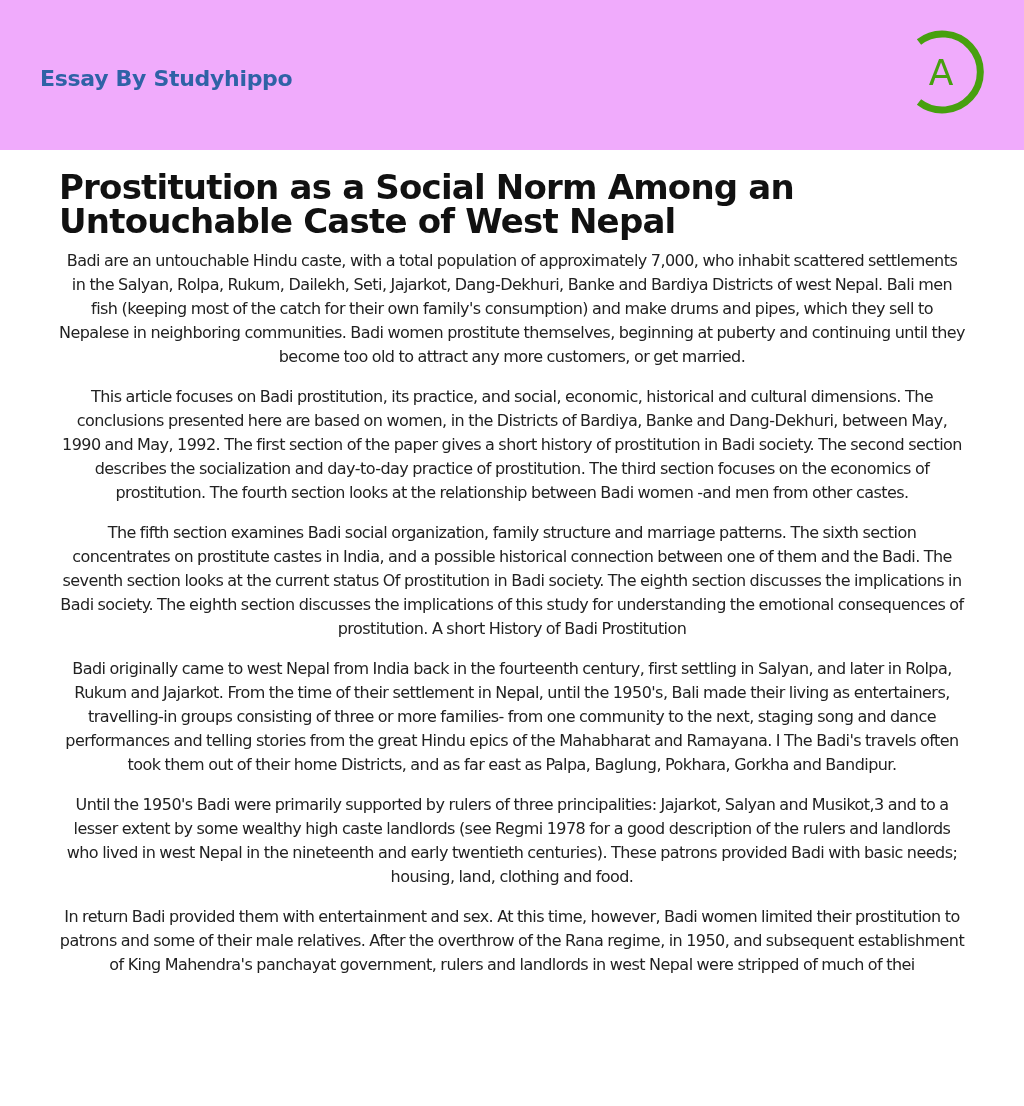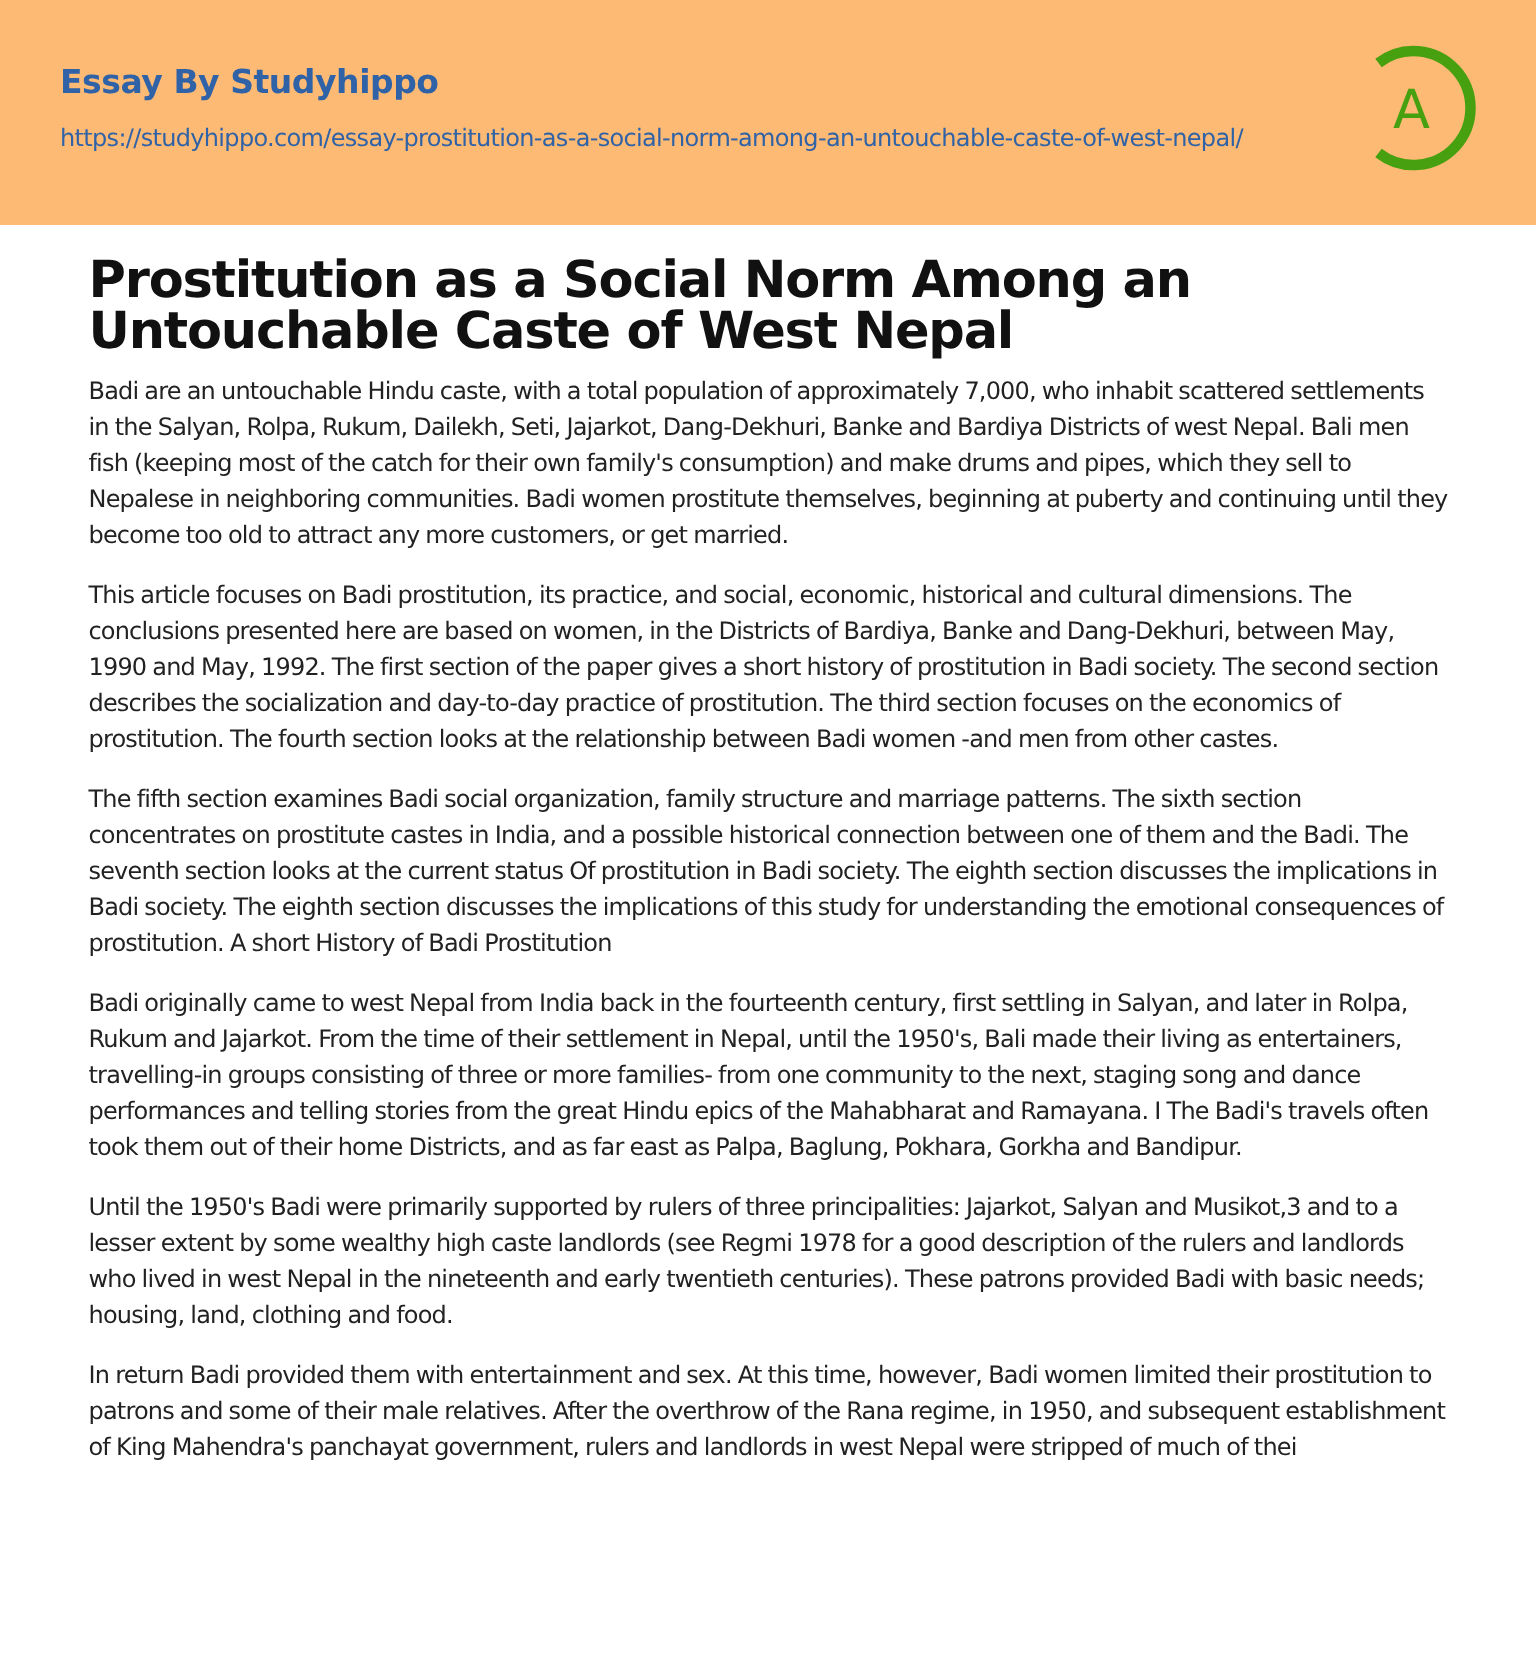--- a/index.html
+++ b/index.html
@@ -1,46 +1,46 @@
 <!DOCTYPE html>
 <html><head>
 <meta charset="utf-8">
 <style>
   html, body { margin: 0; padding: 0; background: #ffffff; }
   body { width: 1024px; height: 1106px; overflow: hidden; font-family: "DejaVu Sans", sans-serif; color: #222222; }
   .header {
-    position: relative; height: 150px; background: #fdba74; box-sizing: border-box;
-    padding: 40px 200px 0 40px;
+    position: relative; height: 150px; background: #f0abfc; box-sizing: border-box;
+    padding: 63px 200px 0 40px;
   }
   .brand {
     font-family: "DejaVu Sans", sans-serif; font-weight: bold; font-size: 22px; color: #2f62a6;
     margin: 0; line-height: 32px; letter-spacing: -0.3px;
   }
   .url {
     display: block; margin-top: 8px; font-size: 16px; line-height: 24px; color: #2f62a6;
     text-decoration: none; width: 790px; word-break: break-all; letter-spacing: -0.45px;
   }
   .logo { position: absolute; left: 912px; top: 30px; width: 74px; height: 84px; }
   .content { padding: 0 59px; }
   .title {
     margin: 20px 0 0 0; font-size: 34px; line-height: 34px; font-weight: bold; color: #111111;
     letter-spacing: -0.8px;
   }
   .para {
     margin: 11px 0 0 0; font-size: 16px; line-height: 24px; color: #222222; letter-spacing: -0.55px;
     word-spacing: -0.5px;
+    text-align: center;
   }
   .para + .para { margin-top: 16px; }
 </style>
 </head>
 <body>
 
 <div class="header">
   <h2 class="brand">Essay By Studyhippo</h2>
-  <a class="url" href="#">https://studyhippo.com/essay-prostitution-as-a-social-norm-among-an-untouchable-caste-of-west-nepal/</a>
   <div class="logo">
     <svg width="74" height="84" viewBox="0 0 74 84">
       <path d="M 7 12 A 38 38 0 1 1 7 72" fill="none" stroke="#47a00f" stroke-width="7"></path>
       <text x="29" y="55" text-anchor="middle" font-family="DejaVu Sans, sans-serif" font-size="36" fill="#47a00f">A</text>
     </svg>
   </div>
 </div>
 
 <div class="content">
   <h1 class="title">Prostitution as a Social Norm Among an Untouchable Caste of West Nepal</h1>

